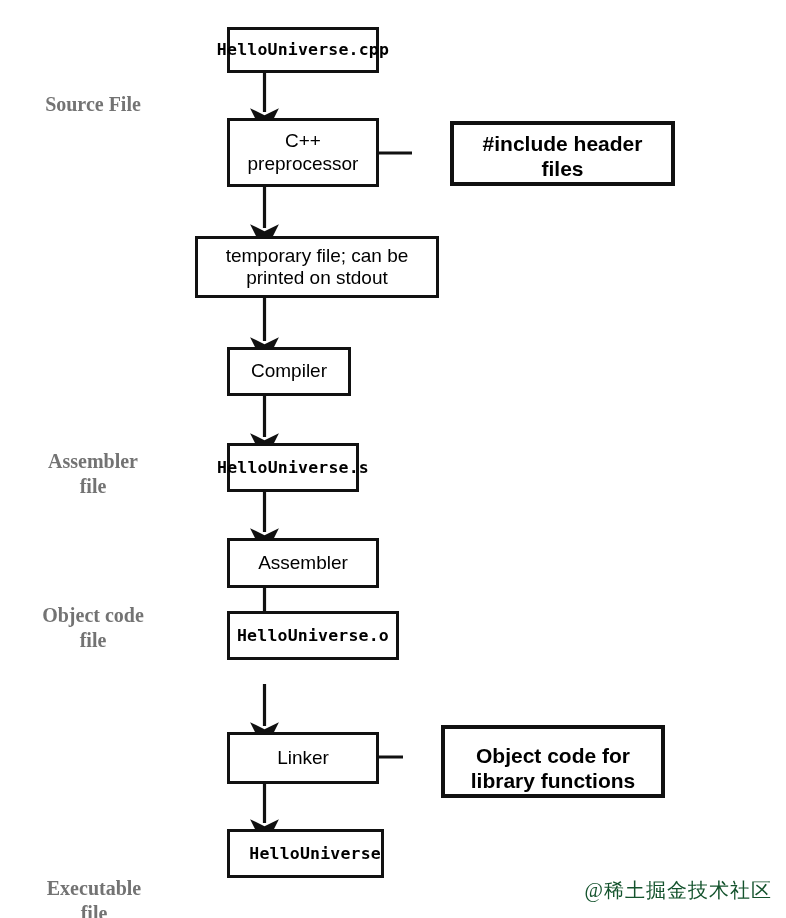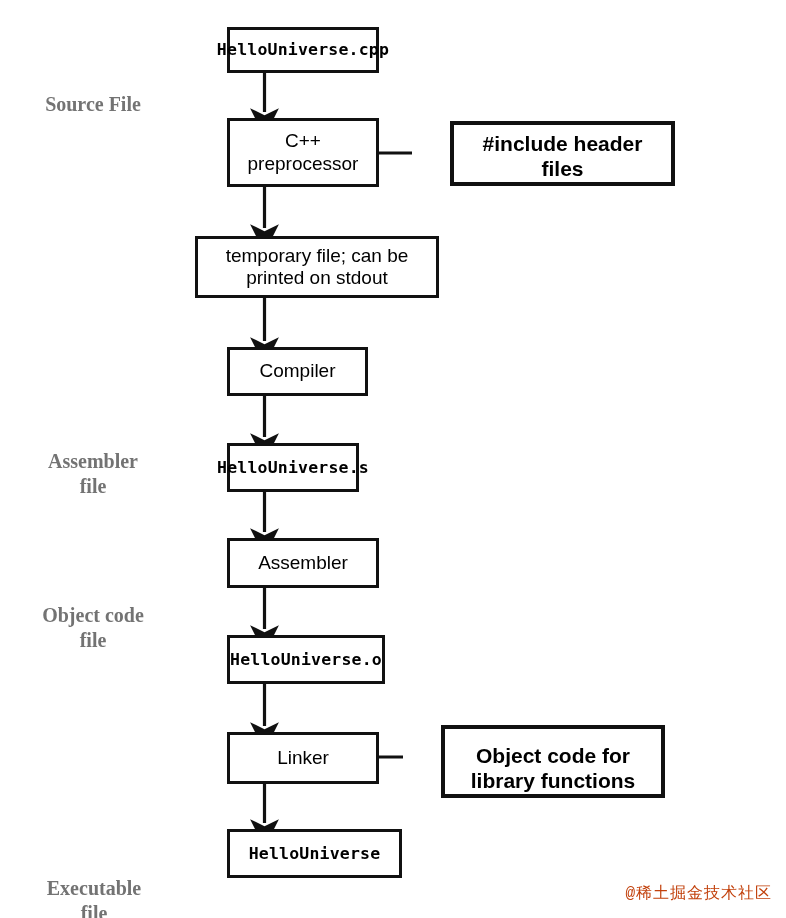--- a/index.html
+++ b/index.html
@@ -87,23 +87,23 @@
     line-height: 1.25;
     text-align: center;
     white-space: pre-line;
     color: #737373;
   }
 
   .watermark {
     position: absolute;
     right: 14px;
     bottom: 14px;
-    font-family: Liberation Mono, monospace;
-    font-size: 16px;
-    color: #c2410c;
+    font-family: Liberation Serif, serif;
+    font-size: 20px;
+    color: #14532d;
     white-space: nowrap;
     letter-spacing: 1px;
   }
 </style>
 </head>
 <body>
 
 <div id="diagram-canvas">
 
   <svg id="connector-layer" viewBox="0 0 786 918" width="786" height="918" xmlns="http://www.w3.org/2000/svg">
@@ -150,41 +150,41 @@
   <div class="node process" style="left:189px; top:118px; width:152px; height:69px;">
     <span class="node-label">C++
 preprocessor</span>
   </div>
 
   <div class="node process" style="left:157px; top:236px; width:244px; height:62px;">
     <span class="node-label">temporary file; can be
 printed on stdout</span>
   </div>
 
-  <div class="node process" style="left:189px; top:347px; width:141px; height:49px;">
+  <div class="node process" style="left:189px; top:347px; width:124px; height:49px;">
     <span class="node-label">Compiler</span>
   </div>
 
   <div class="node mono" style="left:189px; top:443px; width:132px; height:49px;">
     <span class="node-label">HelloUniverse.s</span>
   </div>
 
   <div class="node process" style="left:189px; top:538px; width:152px; height:50px;">
     <span class="node-label">Assembler</span>
   </div>
 
-  <div class="node mono" style="left:189px; top:635px; width:158px; height:49px;">
+  <div class="node mono" style="left:189px; top:611px; width:172px; height:49px;">
     <span class="node-label">HelloUniverse.o</span>
   </div>
 
   <div class="node process" style="left:189px; top:732px; width:152px; height:52px;text-align:right;">
     <span class="node-label">Linker</span>
   </div>
 
-  <div class="node mono" style="left:189px; top:829px; width:175px; height:49px;">
+  <div class="node mono" style="left:189px; top:829px; width:157px; height:49px;justify-content:flex-end;">
     <span class="node-label">HelloUniverse</span>
   </div>
 
   <div class="node emphasis" style="left:412px; top:121px; width:225px; height:65px;">
     <span class="node-label">#include header
 files</span>
   </div>
 
   <div class="node emphasis" style="left:403px; top:725px; width:224px; height:73px;">
     <span class="node-label">Object code for

